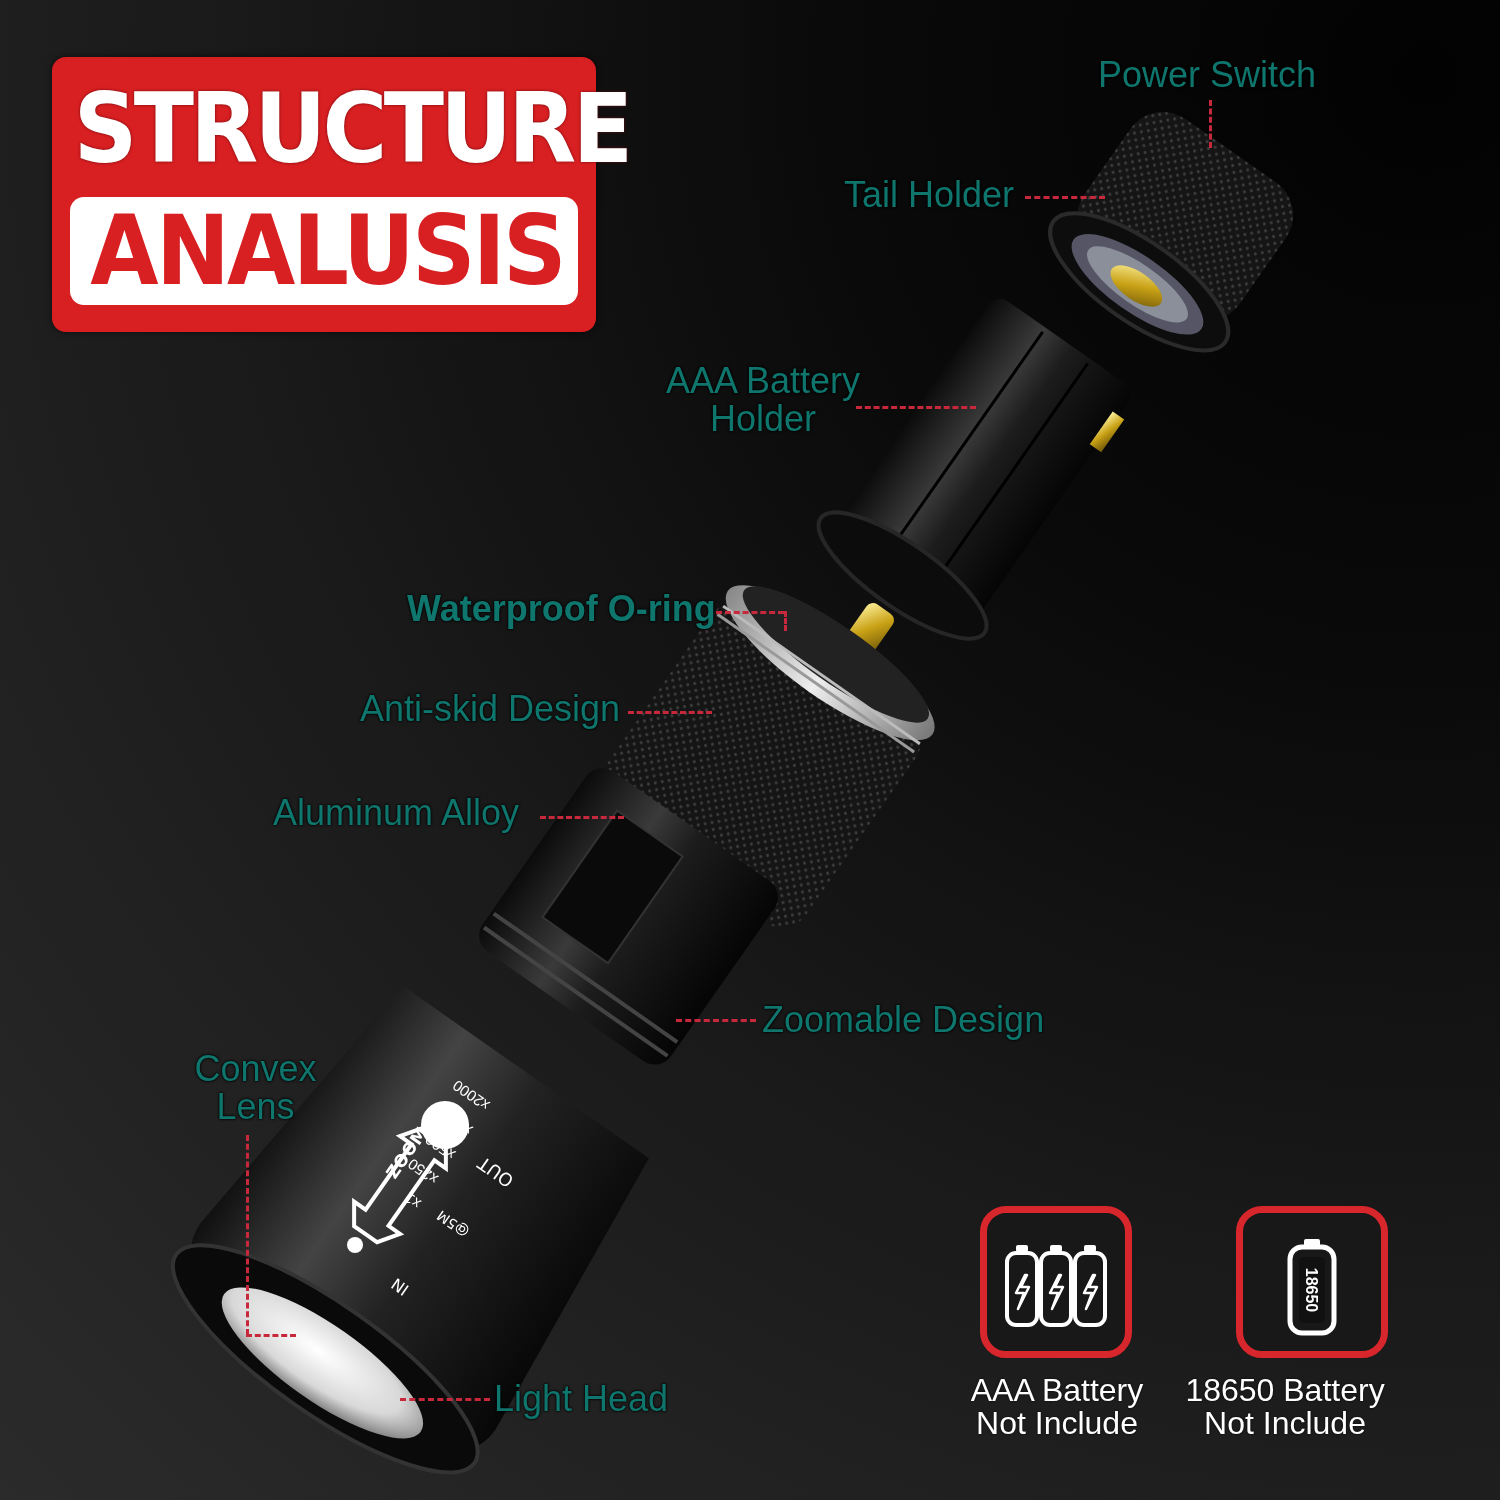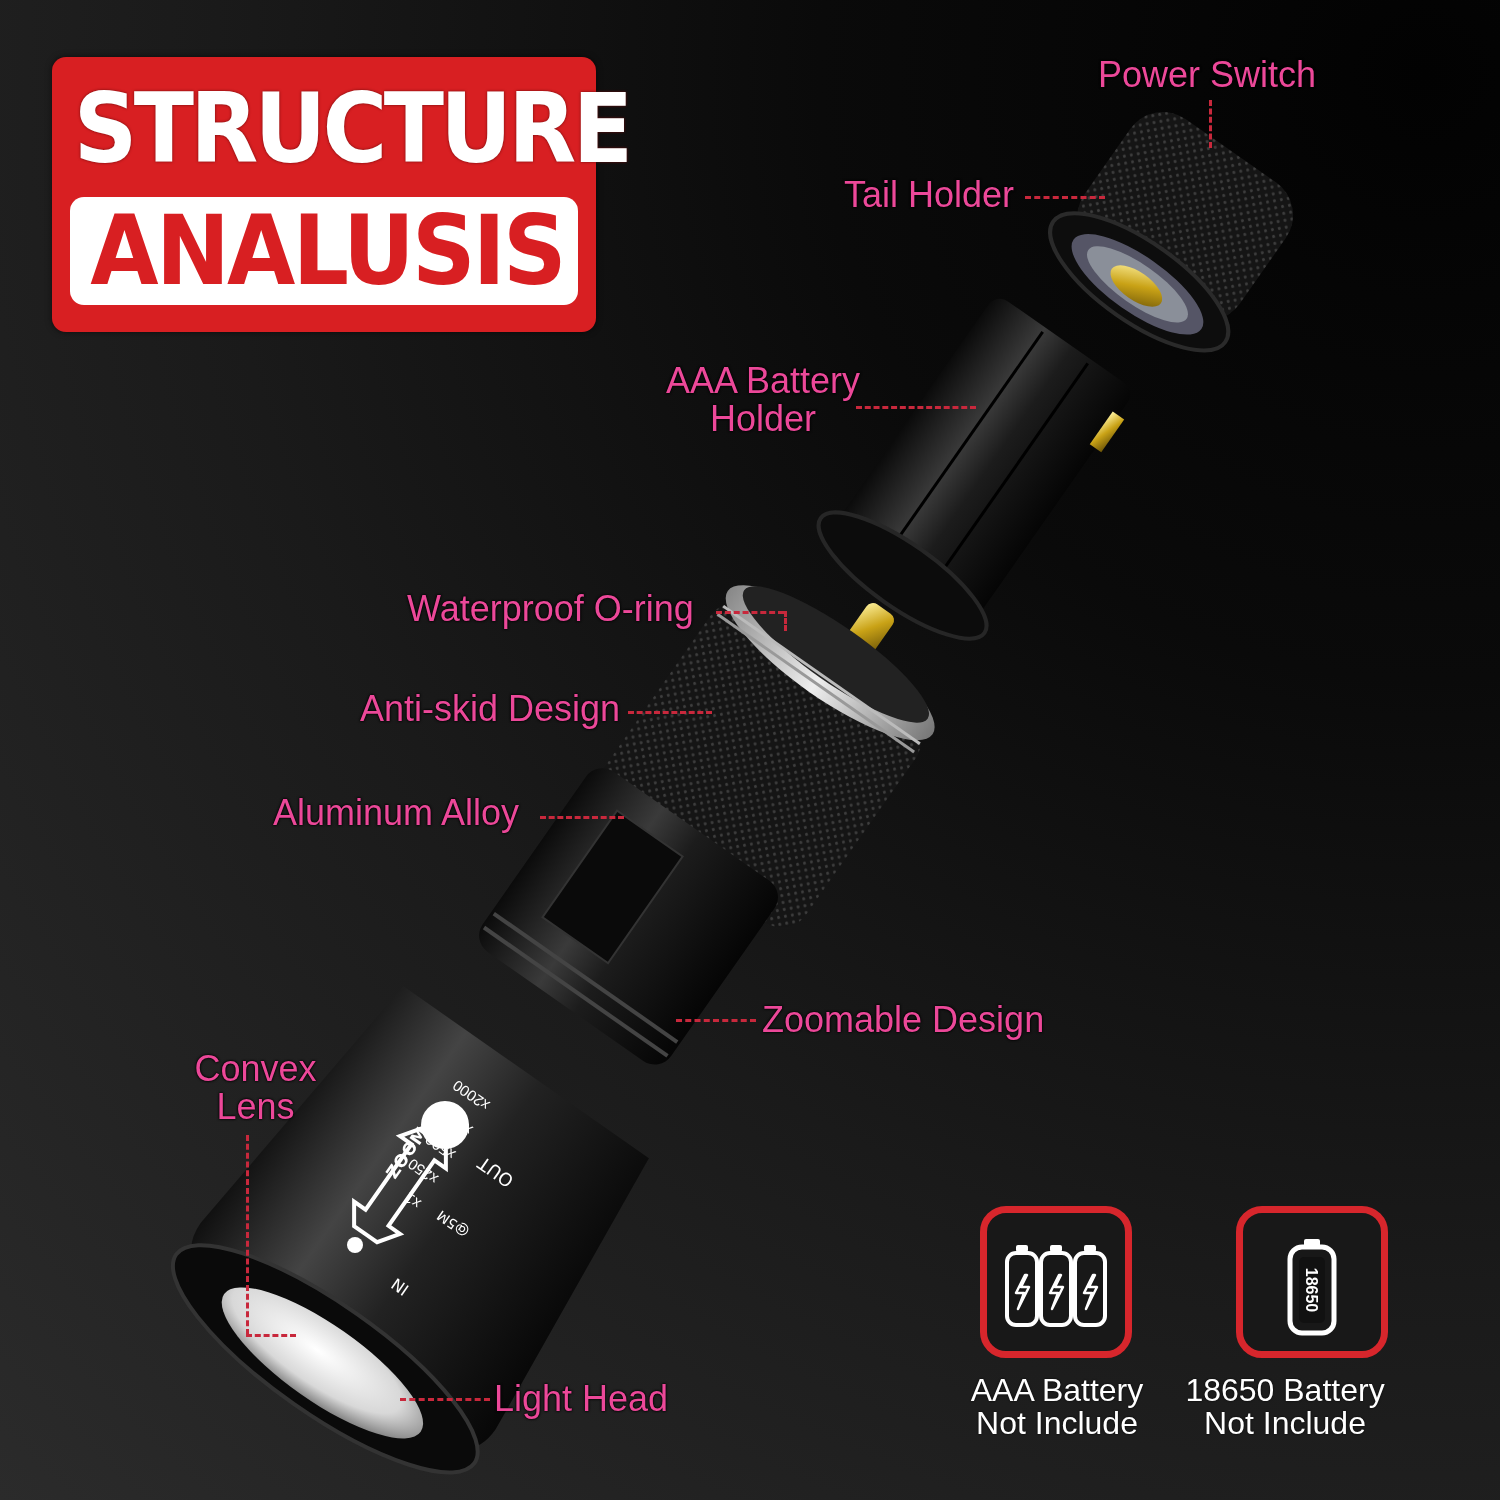--- a/index.html
+++ b/index.html
@@ -30,21 +30,21 @@
     }
     .title-line2 {
       position: absolute; left: 0; top: 2px; width: 100%; text-align: center;
       color: #d81f22; font-family: "DejaVu Sans", sans-serif; font-weight: bold;
       font-size: 96px; letter-spacing: -3px; line-height: 104px;
       transform: scaleX(0.92); transform-origin: center;
     }
 
     
     .label {
-      position: absolute; color: #ec4899; font-size: 36px; line-height: 38px;
+      position: absolute; color: #0f766e; font-size: 36px; line-height: 38px;
       white-space: nowrap;
       text-shadow: 0 0 2px #000, 0 0 3px #000;
     }
     .label.center { text-align: center; }
     .dash-h { position: absolute; height: 3px; border-top: 3px dashed #c8283c; }
     .dash-v { position: absolute; width: 3px; border-left: 3px dashed #c8283c; }
 
     
     .bat-badge {
       position: absolute; width: 152px; height: 152px;
@@ -165,21 +165,21 @@
 
 <div class="label" style="left:844px;top:176px;">Tail Holder</div>
 <div class="dash-h" style="left:1025px;top:196px;width:80px;"></div>
 
 <div class="label center" style="left:658px;top:362px;width:210px;">
   <div>AAA Battery</div>
   <div>Holder</div>
 </div>
 <div class="dash-h" style="left:856px;top:406px;width:120px;"></div>
 
-<div class="label" style="left:407px;top:590px;">Waterproof O-ring</div>
+<div class="label" style="left:407px;top:590px;font-weight:bold;">Waterproof O-ring</div>
 <div class="dash-h" style="left:716px;top:611px;width:68px;"></div>
 <div class="dash-v" style="left:784px;top:611px;height:20px;"></div>
 
 <div class="label" style="left:360px;top:690px;">Anti-skid Design</div>
 <div class="dash-h" style="left:628px;top:711px;width:84px;"></div>
 
 <div class="label" style="left:273px;top:794px;">Aluminum Alloy</div>
 <div class="dash-h" style="left:540px;top:816px;width:84px;"></div>
 
 <div class="label" style="left:762px;top:1001px;">Zoomable Design</div>

